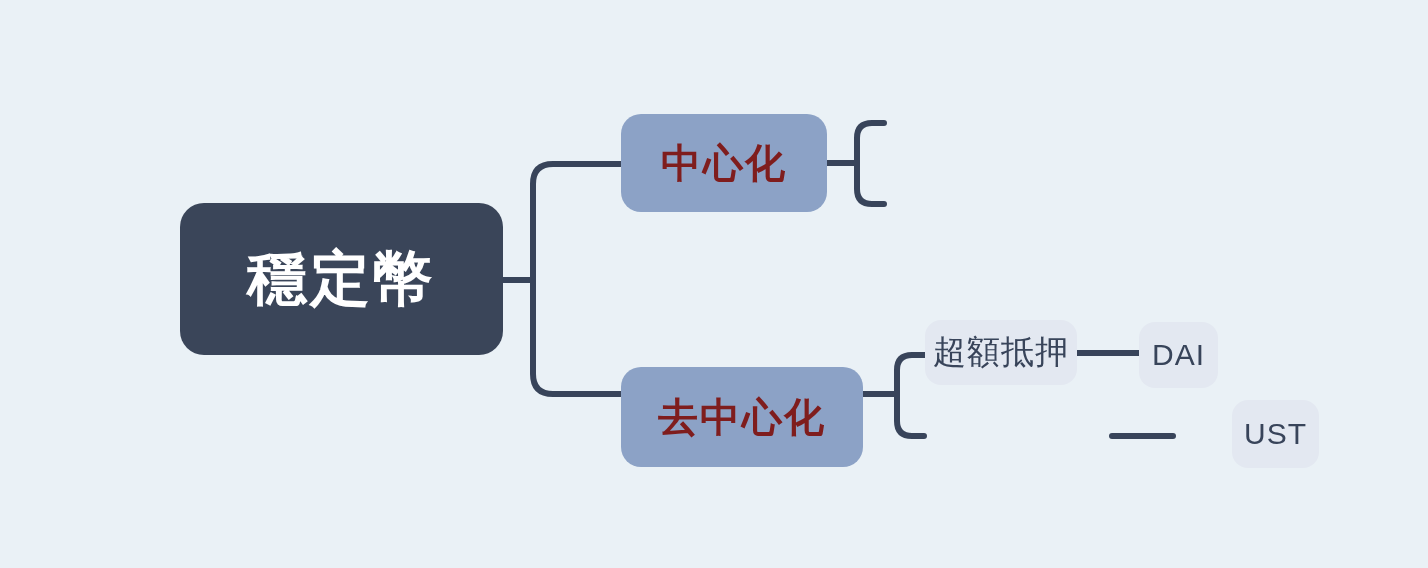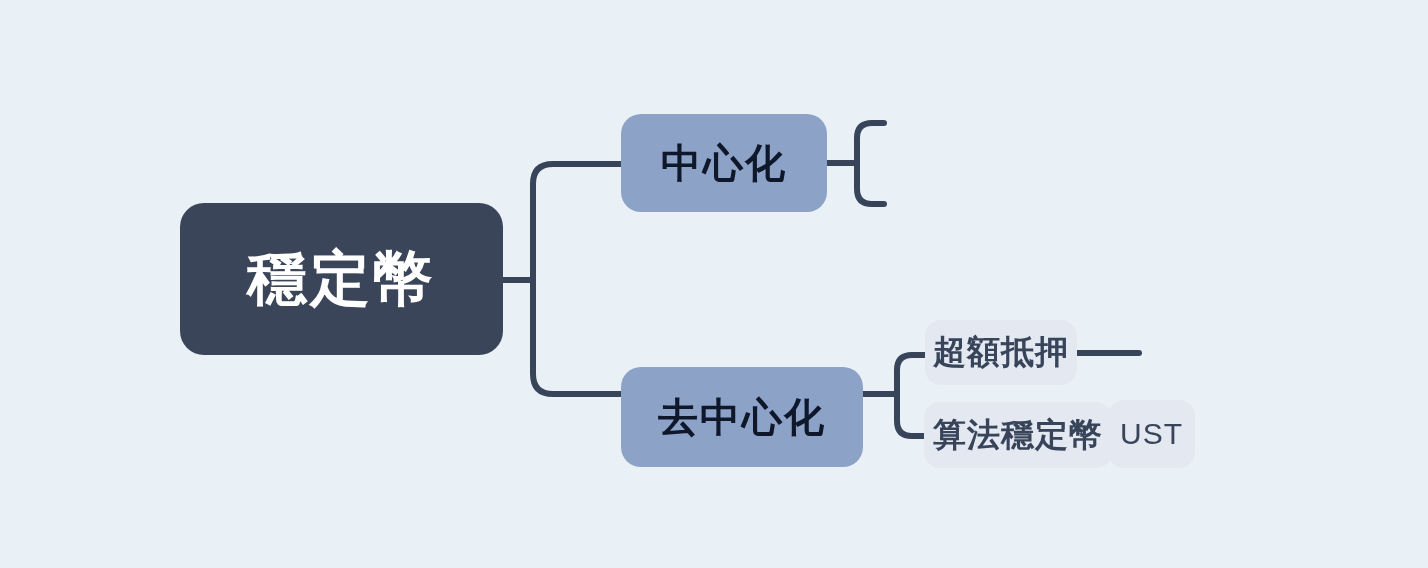--- a/index.html
+++ b/index.html
@@ -37,21 +37,21 @@
     background: #3A4559;
     border-radius: 24px;
     color: #FFFFFF;
     font-size: 60px;
     font-weight: 700;
     letter-spacing: 3px;
   }
   .node-branch {
     background: #8CA2C6;
     border-radius: 20px;
-    color: #0f172a;
+    color: #7f1d1d;
     font-size: 40px;
     font-weight: 700;
     letter-spacing: 2px;
   }
   #branch-centralized {
     left: 621px; top: 114px;
     width: 206px; height: 98px;
   }
   #branch-decentralized {
     left: 621px; top: 344px;
@@ -62,29 +62,29 @@
     border-radius: 16px;
     color: #38445A;
   }
   .leaf-latin {
     font-size: 30px;
     font-weight: 500;
     letter-spacing: 1px;
   }
   .leaf-cjk {
     font-size: 33px;
-    font-weight: 700;
+    font-weight: 400;
     letter-spacing: 1px;
   }
   #leaf-usdt  { left: 884px;  top: 90px;  width: 112px; height: 67px; }
   #leaf-usdc  { left: 884px;  top: 171px; width: 114px; height: 66px; }
   #leaf-overcollateral { left: 925px; top: 320px; width: 152px; height: 65px; }
   #leaf-dai   { left: 1139px; top: 322px; width: 79px;  height: 66px; }
   #leaf-algorithmic    { left: 924px; top: 402px; width: 188px; height: 66px; }
-  #leaf-ust   { left: 1108px; top: 400px; width: 87px;  height: 68px; }
+  #leaf-ust   { left: 1232px; top: 400px; width: 87px;  height: 68px; }
 </style>
 </head>
 <body>
 
 <div id="canvas">
 
   <svg id="connector-layer" viewBox="0 0 1428 568" fill="none" stroke="#38445A" stroke-width="6" stroke-linecap="round">
 
     <path d="M 503 280 H 531"></path>
     <path d="M 621 164 H 553 Q 533 164 533 184 V 374 Q 533 394 553 394 H 621"></path>
@@ -110,22 +110,22 @@
   <div class="node node-branch" id="branch-decentralized">
     <span>去中心化</span>
   </div>
 
 
 
   <div class="node node-leaf leaf-cjk" id="leaf-overcollateral">
     <span>超額抵押</span>
   </div>
 
+  <div class="node node-leaf leaf-latin" id="leaf-dai">
+    <span>DAI</span>
+  </div>
 
-  <div class="node node-leaf leaf-cjk" id="leaf-algorithmic">
-    <span>算法穩定幣</span>
-  </div>
 
   <div class="node node-leaf leaf-latin" id="leaf-ust">
     <span>UST</span>
   </div>
 
 </div>
 
 </body></html>

